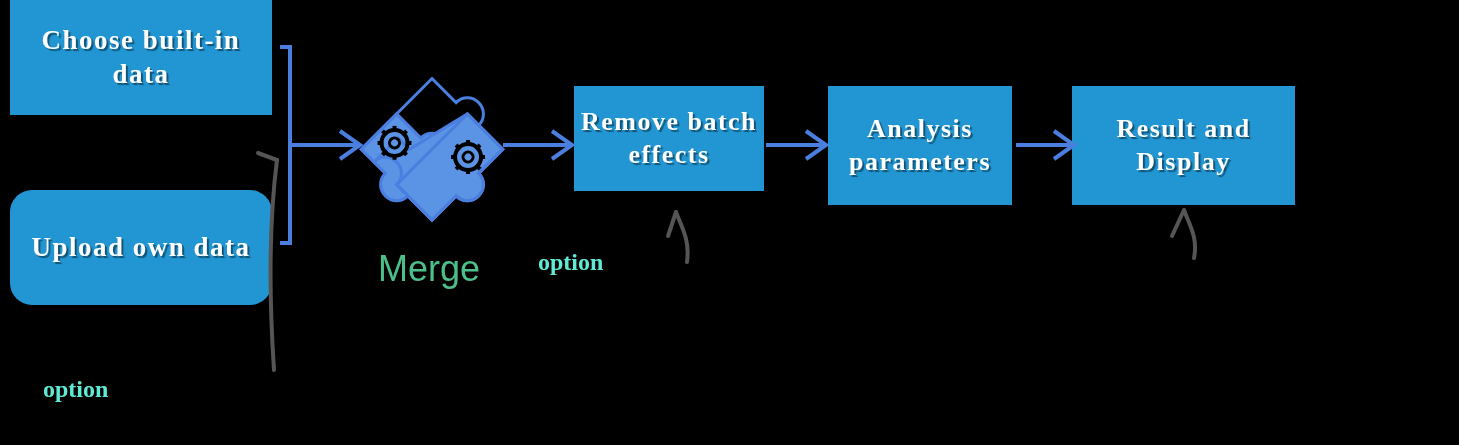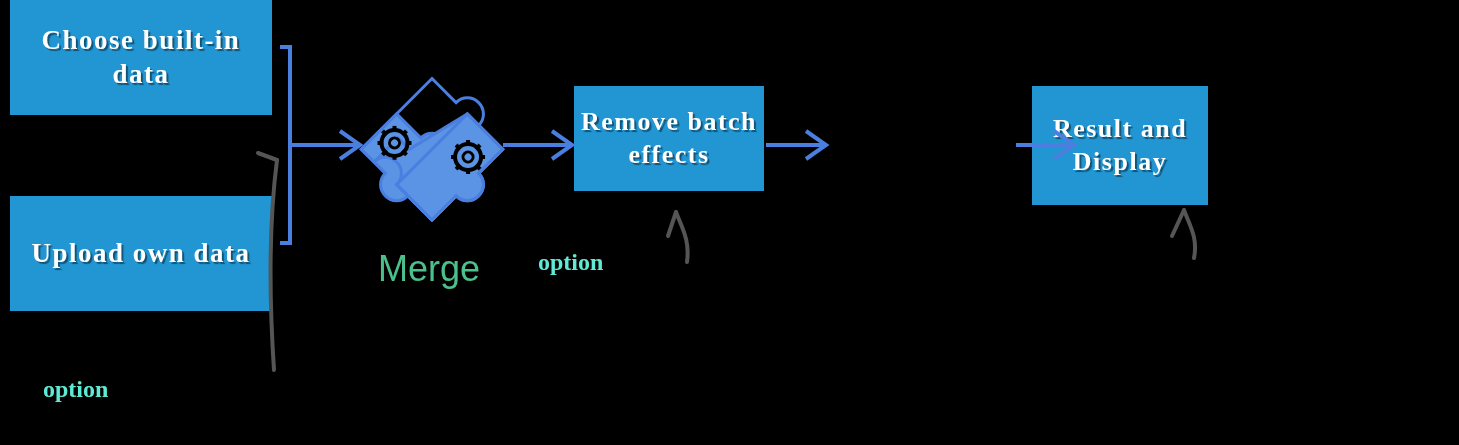--- a/index.html
+++ b/index.html
@@ -29,33 +29,34 @@
     line-height: 1.24;
     text-shadow: 2px 2px 1px rgba(0,0,0,0.45);
     box-sizing: border-box;
     padding: 2px 6px;
   }
   #box-choose-builtin-data {
     left: 10px; top: 0px; width: 262px; height: 115px;
     font-size: 27px;
   }
   #box-upload-own-data {
-    left: 10px; top: 196px; width: 262px; height: 115px;
+    left: 10px; top: 190px; width: 262px; height: 115px;
     font-size: 27px;
+    border-radius: 22px;
   }
   #box-remove-batch-effects {
     left: 574px; top: 86px; width: 190px; height: 105px;
     font-size: 26px;
   }
   #box-analysis-parameters {
     left: 828px; top: 86px; width: 184px; height: 119px;
     font-size: 26px;
   }
   #box-result-and-display {
-    left: 1032px; top: 86px; width: 176px; height: 119px;
+    left: 1072px; top: 86px; width: 223px; height: 119px;
     font-size: 26px;
   }
   .svg-layer {
     position: absolute;
     left: 0; top: 0;
     width: 1459px;
     height: 445px;
     pointer-events: none;
   }
   .label-merge {
@@ -89,20 +90,23 @@
   </div>
 
   <div class="box" id="box-upload-own-data">
     <span>Upload own data</span>
   </div>
 
   <div class="box" id="box-remove-batch-effects">
     <span>Remove batch effects</span>
   </div>
 
+  <div class="box" id="box-analysis-parameters">
+    <span>Analysis parameters</span>
+  </div>
 
   <div class="box" id="box-result-and-display">
     <span>Result and Display</span>
   </div>
 
   <svg class="svg-layer" viewBox="0 0 1459 445" xmlns="http://www.w3.org/2000/svg">
 
     <g>
       <path d="M280 47 L290 47 L290 243 L280 243" fill="none" stroke="#4a7fe0" stroke-width="4" stroke-linecap="butt" stroke-linejoin="miter"></path>
     </g>

